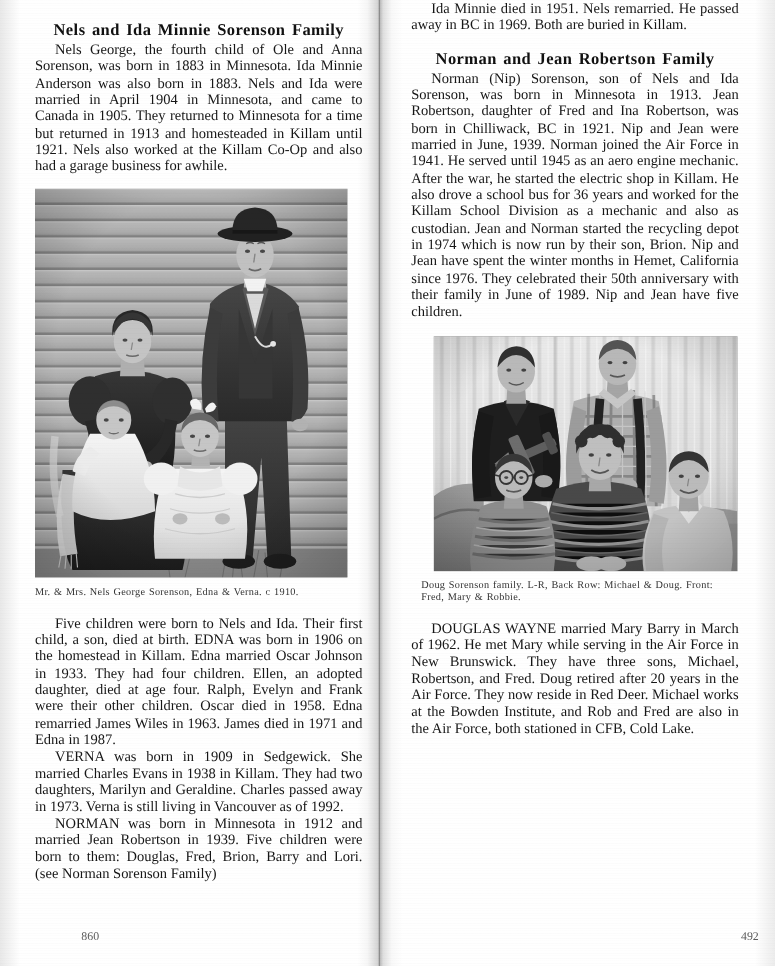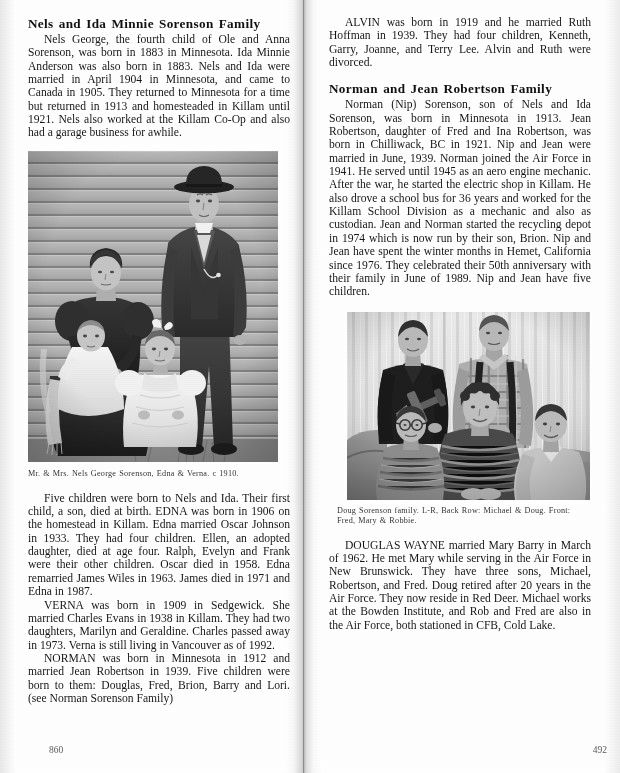--- a/index.html
+++ b/index.html
@@ -61,20 +61,21 @@
   #right-column { left: 329px; }
 
   h2.section-heading {
     font-family: "Liberation Serif", "DejaVu Serif", serif;
     font-size: 13.2px;
     font-weight: bold;
     margin: 0 0 1px 0;
     letter-spacing: 0.35px;
     word-spacing: 1.5px;
     color: #111;
+    text-align: center;
   }
 
   p.body-text {
     font-size: 11.6px;
     line-height: 13.35px;
     text-align: justify;
     text-justify: inter-word;
     margin: 0;
     text-indent: 16px;
     color: #161616;
@@ -103,21 +104,21 @@
   .photo svg { display: block; }
 
   
   .page-number {
     position: absolute;
     font-family: "Liberation Serif", "DejaVu Serif", serif;
     font-size: 9.5px;
     color: #5a5a5a;
     bottom: 18px;
   }
-  #page-number-left  { left: 13px; padding-left: 36px; }
+  #page-number-left  { left: 29px; padding-left: 36px; }
   #page-number-right { right: 13px; }
 
   
   #scan-noise {
     position: absolute;
     inset: 0;
     pointer-events: none;
     opacity: 0.035;
     background-image:
       repeating-linear-gradient(0deg, rgba(0,0,0,0.5) 0px, rgba(0,0,0,0) 1px, rgba(0,0,0,0) 2px);
@@ -313,22 +314,22 @@
 
   <p class="body-text" style="margin-top:13px;">Five children were born to Nels and Ida. Their first child, a son, died at birth. EDNA was born in 1906 on the homestead in Killam. Edna married Oscar Johnson in 1933. They had four children. Ellen, an adopted daughter, died at age four. Ralph, Evelyn and Frank were their other children. Oscar died in 1958. Edna remarried James Wiles in 1963. James died in 1971 and Edna in 1987.</p>
 
   <p class="body-text">VERNA was born in 1909 in Sedgewick. She married Charles Evans in 1938 in Killam. They had two daughters, Marilyn and Geraldine. Charles passed away in 1973. Verna is still living in Vancouver as of 1992.</p>
 
   <p class="body-text">NORMAN was born in Minnesota in 1912 and married Jean Robertson in 1939. Five children were born to them: Douglas, Fred, Brion, Barry and Lori. (see Norman Sorenson Family)</p>
 </div>
 
 <div class="column" id="right-column">
 
-  <p class="body-text" style="margin-top:16px;">ALVIN was born in 1919 and he married Ruth Hoffman in 1939. They had four children, Kenneth, Garry, Joanne, and Terry Lee. Alvin and Ruth were divorced.</p>
-
+
+  <p class="body-text">Ida Minnie died in 1951. Nels remarried. He passed away in BC in 1969. Both are buried in Killam.</p>
 
   <h2 class="section-heading" style="margin-top:12px;">Norman and Jean Robertson Family</h2>
 
   <p class="body-text">Norman (Nip) Sorenson, son of Nels and Ida Sorenson, was born in Minnesota in 1913. Jean Robertson, daughter of Fred and Ina Robertson, was born in Chilliwack, BC in 1921. Nip and Jean were married in June, 1939. Norman joined the Air Force in 1941. He served until 1945 as an aero engine mechanic. After the war, he started the electric shop in Killam. He also drove a school bus for 36 years and worked for the Killam School Division as a mechanic and also as custodian. Jean and Norman started the recycling depot in 1974 which is now run by their son, Brion. Nip and Jean have spent the winter months in Hemet, California since 1976. They celebrated their 50th anniversary with their family in June of 1989. Nip and Jean have five children.</p>
 
   <div class="photo" id="photo-doug-sorenson" style="width:243px;height:188px;margin:13px 0 0 18px;">
     <svg width="243" height="188" viewBox="0 0 243 188" preserveAspectRatio="none">
       <defs>
         <linearGradient id="curtg" x1="0" y1="0" x2="0" y2="1">
           <stop offset="0%" stop-color="#e7e6e1"></stop>

